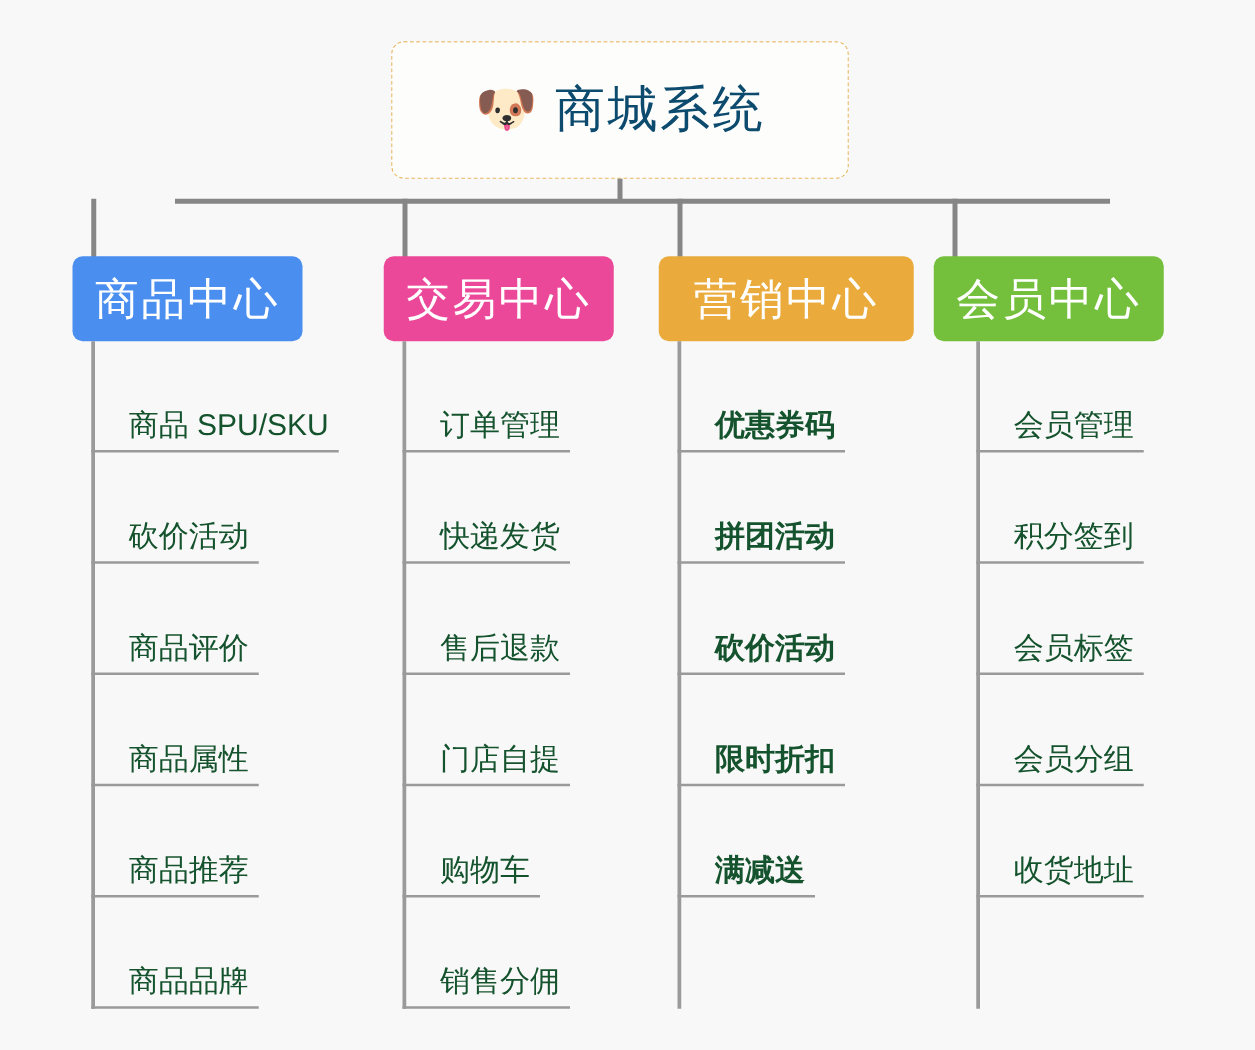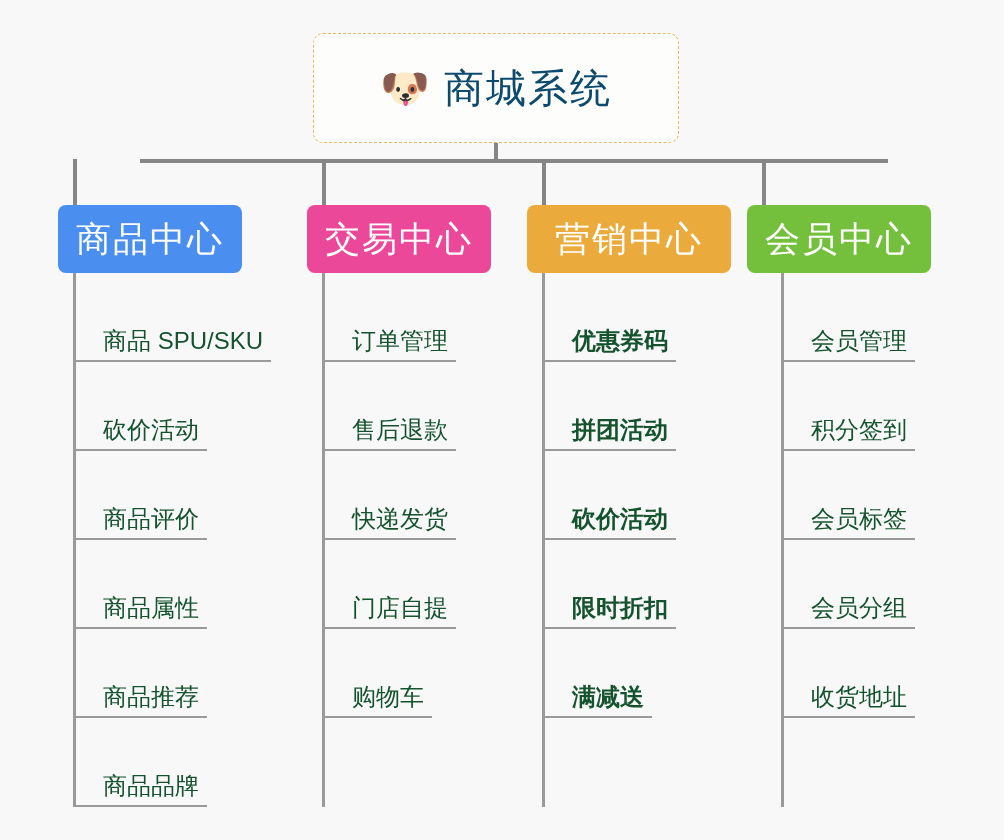--- a/index.html
+++ b/index.html
@@ -168,31 +168,34 @@
       <div class="leaf">
         <span class="leaf-label">商品品牌</span>
       </div>
     </div>
     <div class="branch" style="left: 322px;">
       <div class="spine" style="height: 534px;"></div>
       <div class="leaf">
         <span class="leaf-label">订单管理</span>
       </div>
       <div class="leaf">
+        <span class="leaf-label">快递发货</span>
+      </div>
+      <div class="leaf">
         <span class="leaf-label">售后退款</span>
       </div>
       <div class="leaf">
-        <span class="leaf-label">快递发货</span>
-      </div>
-      <div class="leaf">
         <span class="leaf-label">门店自提</span>
       </div>
       <div class="leaf">
         <span class="leaf-label">购物车</span>
       </div>
+      <div class="leaf">
+        <span class="leaf-label">销售分佣</span>
+      </div>
     </div>
     <div class="branch" style="left: 542px; font-weight: bold;">
       <div class="spine" style="height: 534px;"></div>
       <div class="leaf">
         <span class="leaf-label">优惠券码</span>
       </div>
       <div class="leaf">
         <span class="leaf-label">拼团活动</span>
       </div>
       <div class="leaf">

